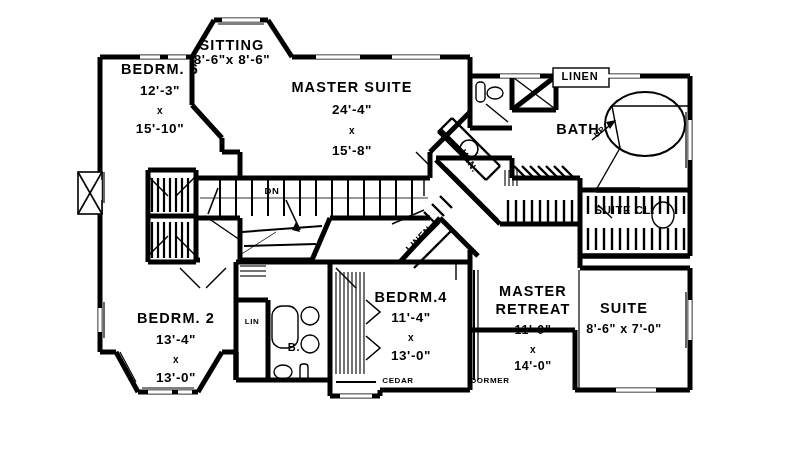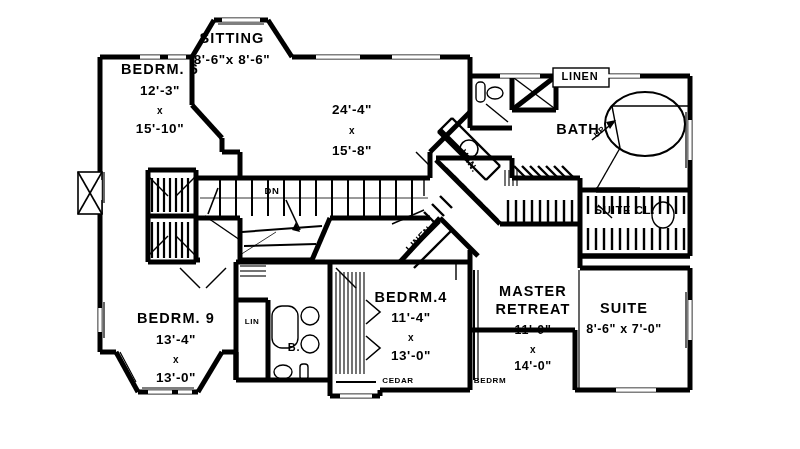--- a/index.html
+++ b/index.html
@@ -392,30 +392,31 @@
     <path d="M100,180 L100,200"></path>
     <path d="M100,308 L100,332"></path>
   </g>
 </svg>
 
 <div class="lbl lbl-room" style="left:160px; top:62px;">BEDRM. 6</div>
 <div class="lbl lbl-dim" style="left:160px; top:84px;">12'-3"</div>
 <div class="lbl lbl-x" style="left:160px; top:106px;">x</div>
 <div class="lbl lbl-dim" style="left:160px; top:122px;">15'-10"</div>
 
-<div class="lbl lbl-room" style="left:232px; top:31px;">SITTING</div>
+<div class="lbl lbl-room" style="left:232px; top:38px;">SITTING</div>
 <div class="lbl lbl-dim" style="left:232px; top:53px;">8'-6"x 8'-6"</div>
 
+<div class="lbl lbl-room" style="left:352px; top:80px;">MASTER SUITE</div>
 <div class="lbl lbl-dim" style="left:352px; top:103px;">24'-4"</div>
 <div class="lbl lbl-x" style="left:352px; top:126px;">x</div>
 <div class="lbl lbl-dim" style="left:352px; top:144px;">15'-8"</div>
 
 <div class="lbl lbl-room" style="left:578px; top:122px;">BATH</div>
 
-<div class="lbl lbl-room" style="left:176px; top:311px;">BEDRM. 9</div>
+<div class="lbl lbl-room" style="left:176px; top:311px;">BEDRM. 2</div>
 <div class="lbl lbl-dim" style="left:176px; top:333px;">13'-4"</div>
 <div class="lbl lbl-x" style="left:176px; top:355px;">x</div>
 <div class="lbl lbl-dim" style="left:176px; top:371px;">13'-0"</div>
 
 <div class="lbl lbl-room" style="left:411px; top:290px;">BEDRM.4</div>
 <div class="lbl lbl-dim" style="left:411px; top:311px;">11'-4"</div>
 <div class="lbl lbl-x" style="left:411px; top:333px;">x</div>
 <div class="lbl lbl-dim" style="left:411px; top:349px;">13'-0"</div>
 
 <div class="lbl lbl-room" style="left:533px; top:284px;">MASTER</div>
@@ -427,17 +428,17 @@
 <div class="lbl lbl-room" style="left:624px; top:301px;">SUITE</div>
 <div class="lbl lbl-dim-in" style="left:624px; top:323px;">8'-6" x 7'-0"</div>
 
 <div class="lbl lbl-mid" style="left:580px; top:71px;">LINEN</div>
 <div class="lbl lbl-mid" style="left:625px; top:205px;">SUITE CL.</div>
 <div class="lbl lbl-small rot-van" style="left:469px; top:156px;">VAN.</div>
 <div class="lbl lbl-small rot-linen" style="left:419px; top:234px;">LINEN</div>
 <div class="lbl lbl-tiny" style="left:252px; top:318px;">LIN</div>
 <div class="lbl lbl-mid" style="left:294px; top:342px;">B.</div>
 <div class="lbl lbl-tiny" style="left:398px; top:377px;">CEDAR</div>
-<div class="lbl lbl-tiny" style="left:490px; top:377px;">BEDRM</div>
+<div class="lbl lbl-tiny" style="left:490px; top:377px;">DORMER</div>
 <div class="lbl lbl-small" style="left:272px; top:186px;">DN</div>
 <div class="lbl lbl-tiny rot-up" style="left:600px; top:128px;">UP</div>
 
 </div>
 
 </body></html>

